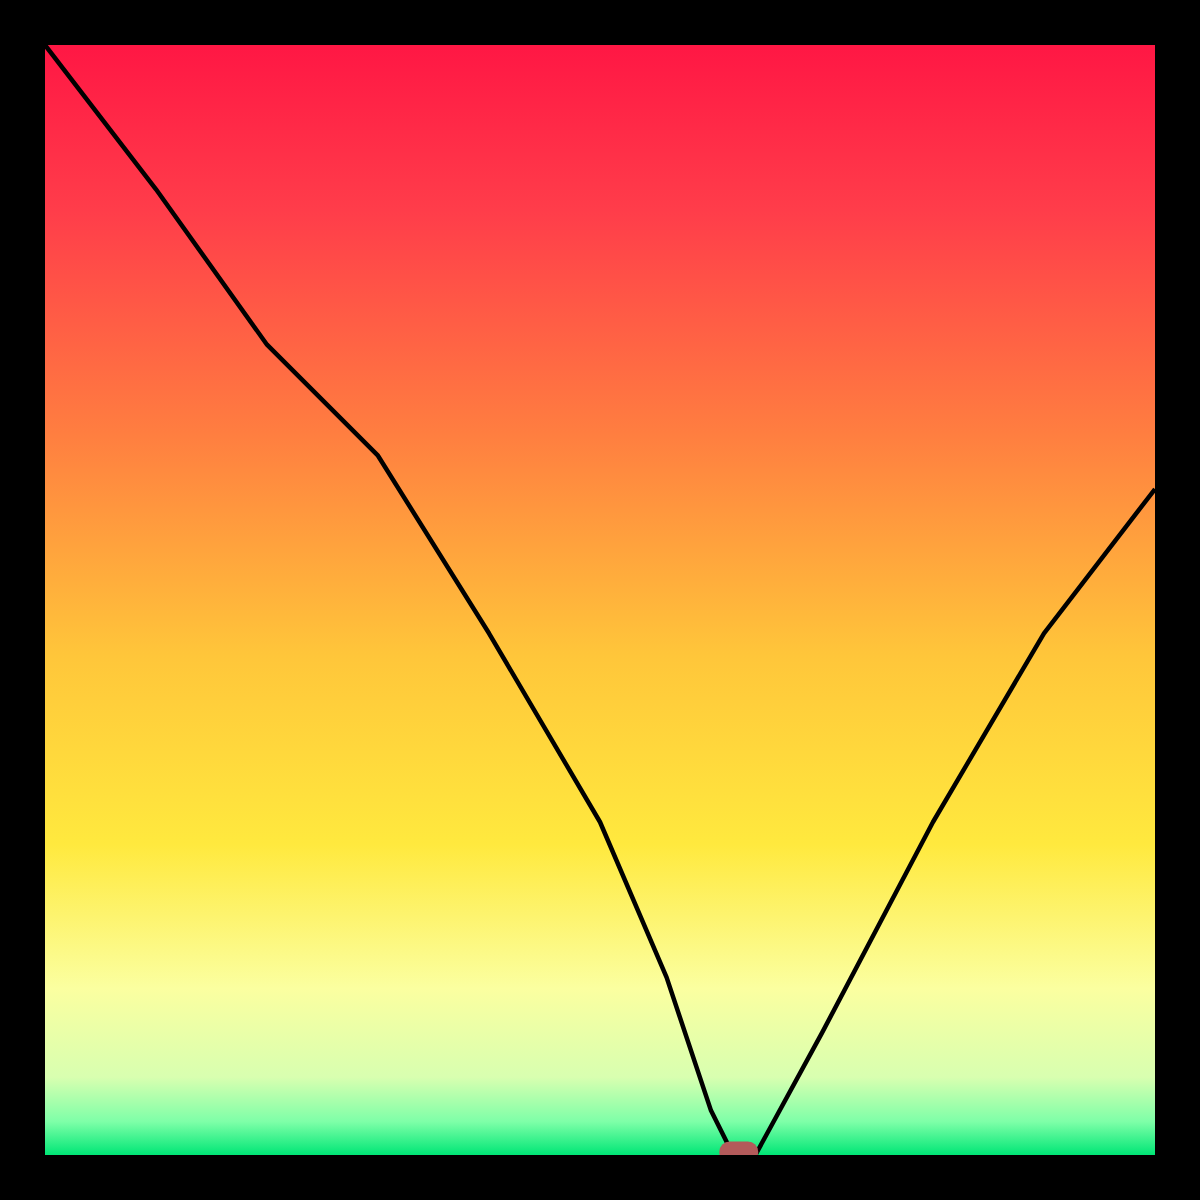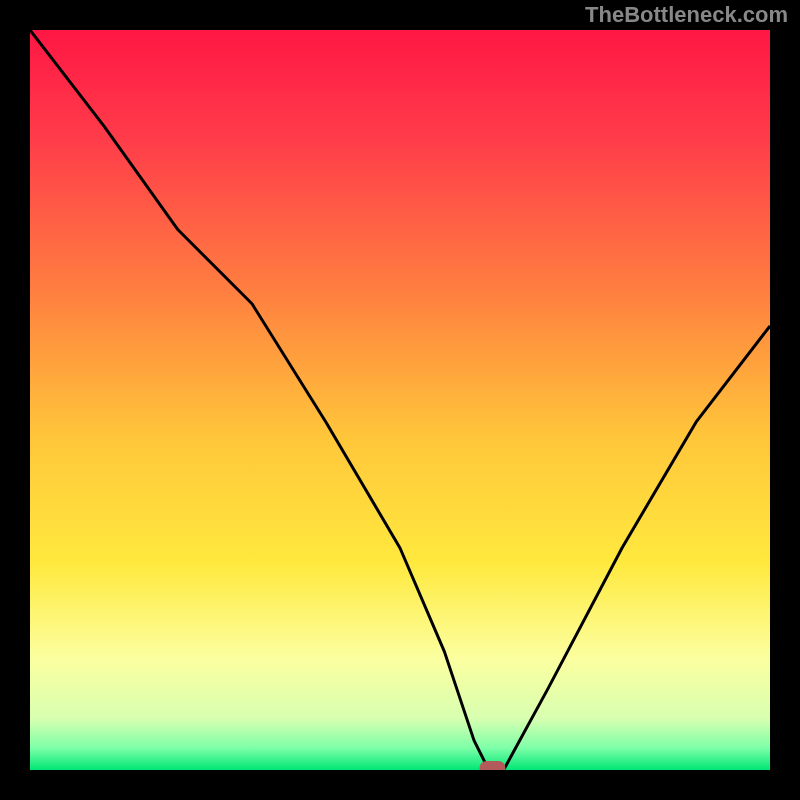--- a/index.html
+++ b/index.html
@@ -32,21 +32,20 @@
     height: 740px;
   }
   svg {
     display: block;
   }
 </style>
 </head>
 <body>
 
 <div class="container">
-  <div class="watermark">TheBottleneck.com</div>
   <div class="plot">
     <svg id="chart-svg" width="740" height="740" viewBox="0 0 740 740">
         <defs>
           <linearGradient id="bg-grad" x1="0" y1="0" x2="0" y2="1">
             <stop offset="0.0%" stop-color="#ff1744"></stop>
             <stop offset="15.0%" stop-color="#ff3d4a"></stop>
             <stop offset="35.0%" stop-color="#ff7e40"></stop>
             <stop offset="55.0%" stop-color="#ffc63a"></stop>
             <stop offset="72.0%" stop-color="#ffe93e"></stop>
             <stop offset="85.0%" stop-color="#fbffa0"></stop>

